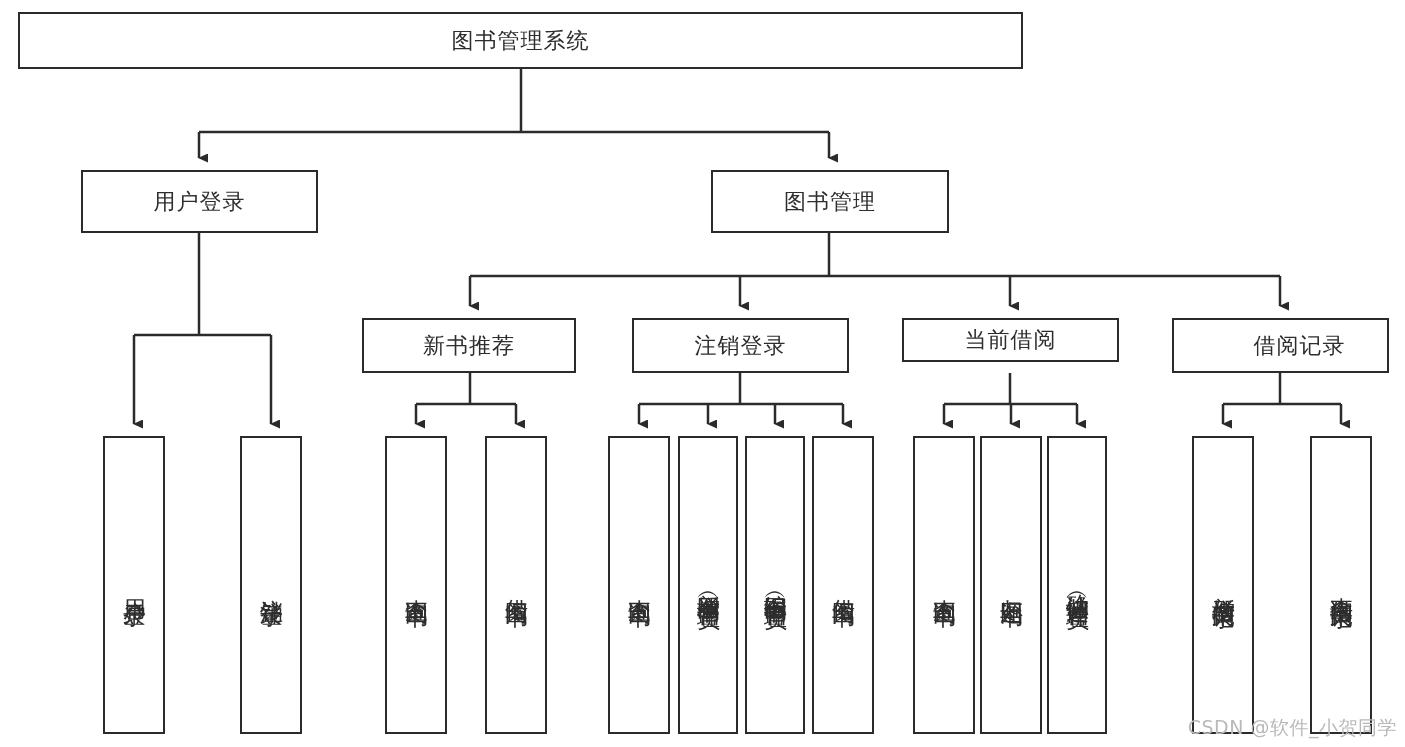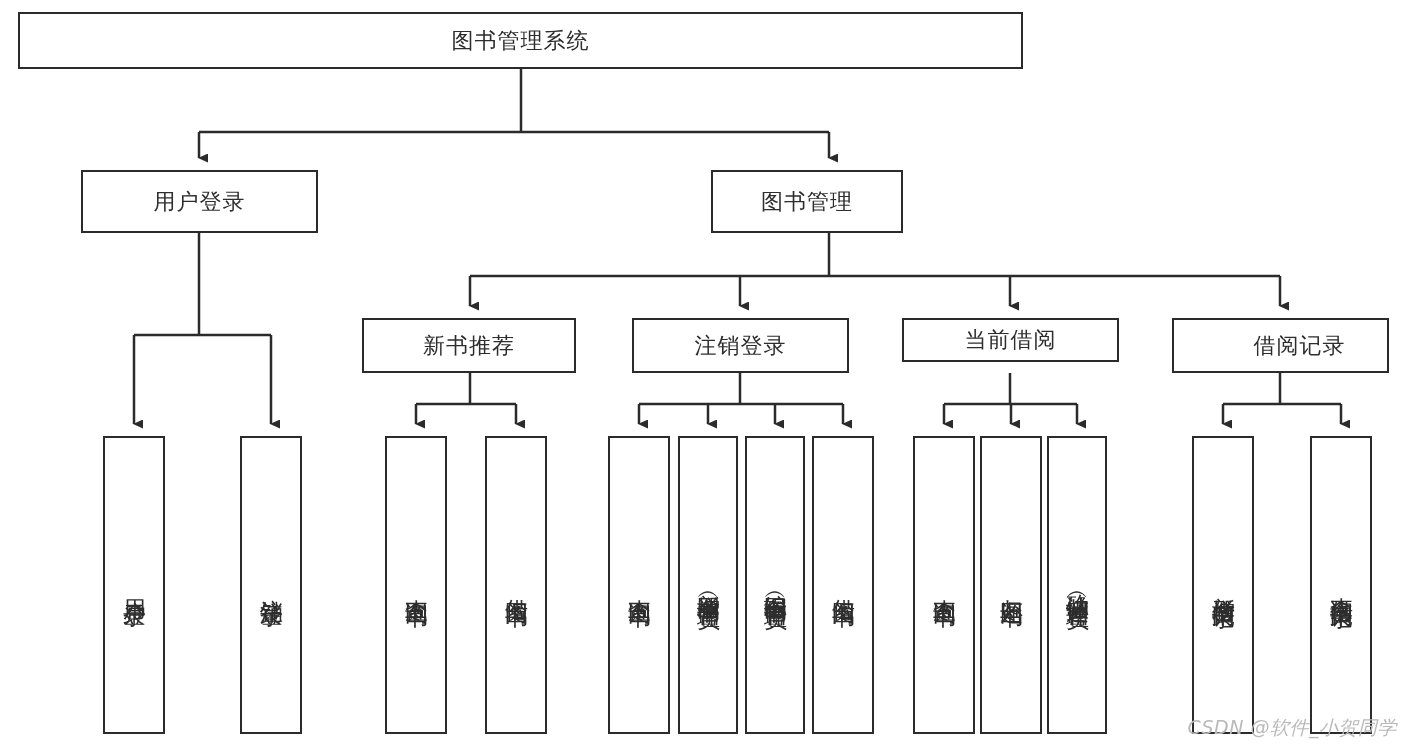--- a/index.html
+++ b/index.html
@@ -52,21 +52,20 @@
   }
   .node .label { display: block; }
   .watermark {
     position: absolute;
     right: 8px;
     bottom: 6px;
     font-size: 19px;
     color: #b9b9b9;
     letter-spacing: 0.5px;
     white-space: nowrap;
-    font-style: italic;
   }
 </style>
 </head>
 <body>
 
 <div id="diagram-root">
 
   <svg id="edge-layer" viewBox="0 0 1405 747" width="1405" height="747" xmlns="http://www.w3.org/2000/svg">
     <defs>
       <marker id="arrowhead" markerWidth="9" markerHeight="10" refX="4.5" refY="9" orient="auto" markerUnits="userSpaceOnUse">
@@ -110,21 +109,21 @@
       </g>
   </svg>
 
   <div id="node-layer">
       <div class="node horizontal" style="left: 18px; top: 12px; width: 1005px; height: 57px;">
         <span class="label">图书管理系统</span>
       </div>
       <div class="node horizontal" style="left: 81px; top: 170px; width: 237px; height: 63px;">
         <span class="label">用户登录</span>
       </div>
-      <div class="node horizontal" style="left: 711px; top: 170px; width: 192px; height: 63px;">
+      <div class="node horizontal" style="left: 711px; top: 170px; width: 238px; height: 63px;">
         <span class="label">图书管理</span>
       </div>
       <div class="node horizontal" style="left: 362px; top: 318px; width: 214px; height: 55px;">
         <span class="label">新书推荐</span>
       </div>
       <div class="node horizontal" style="left: 632px; top: 318px; width: 217px; height: 55px;">
         <span class="label">注销登录</span>
       </div>
       <div class="node horizontal" style="left: 902px; top: 318px; width: 217px; height: 44px;">
         <span class="label">当前借阅</span>

